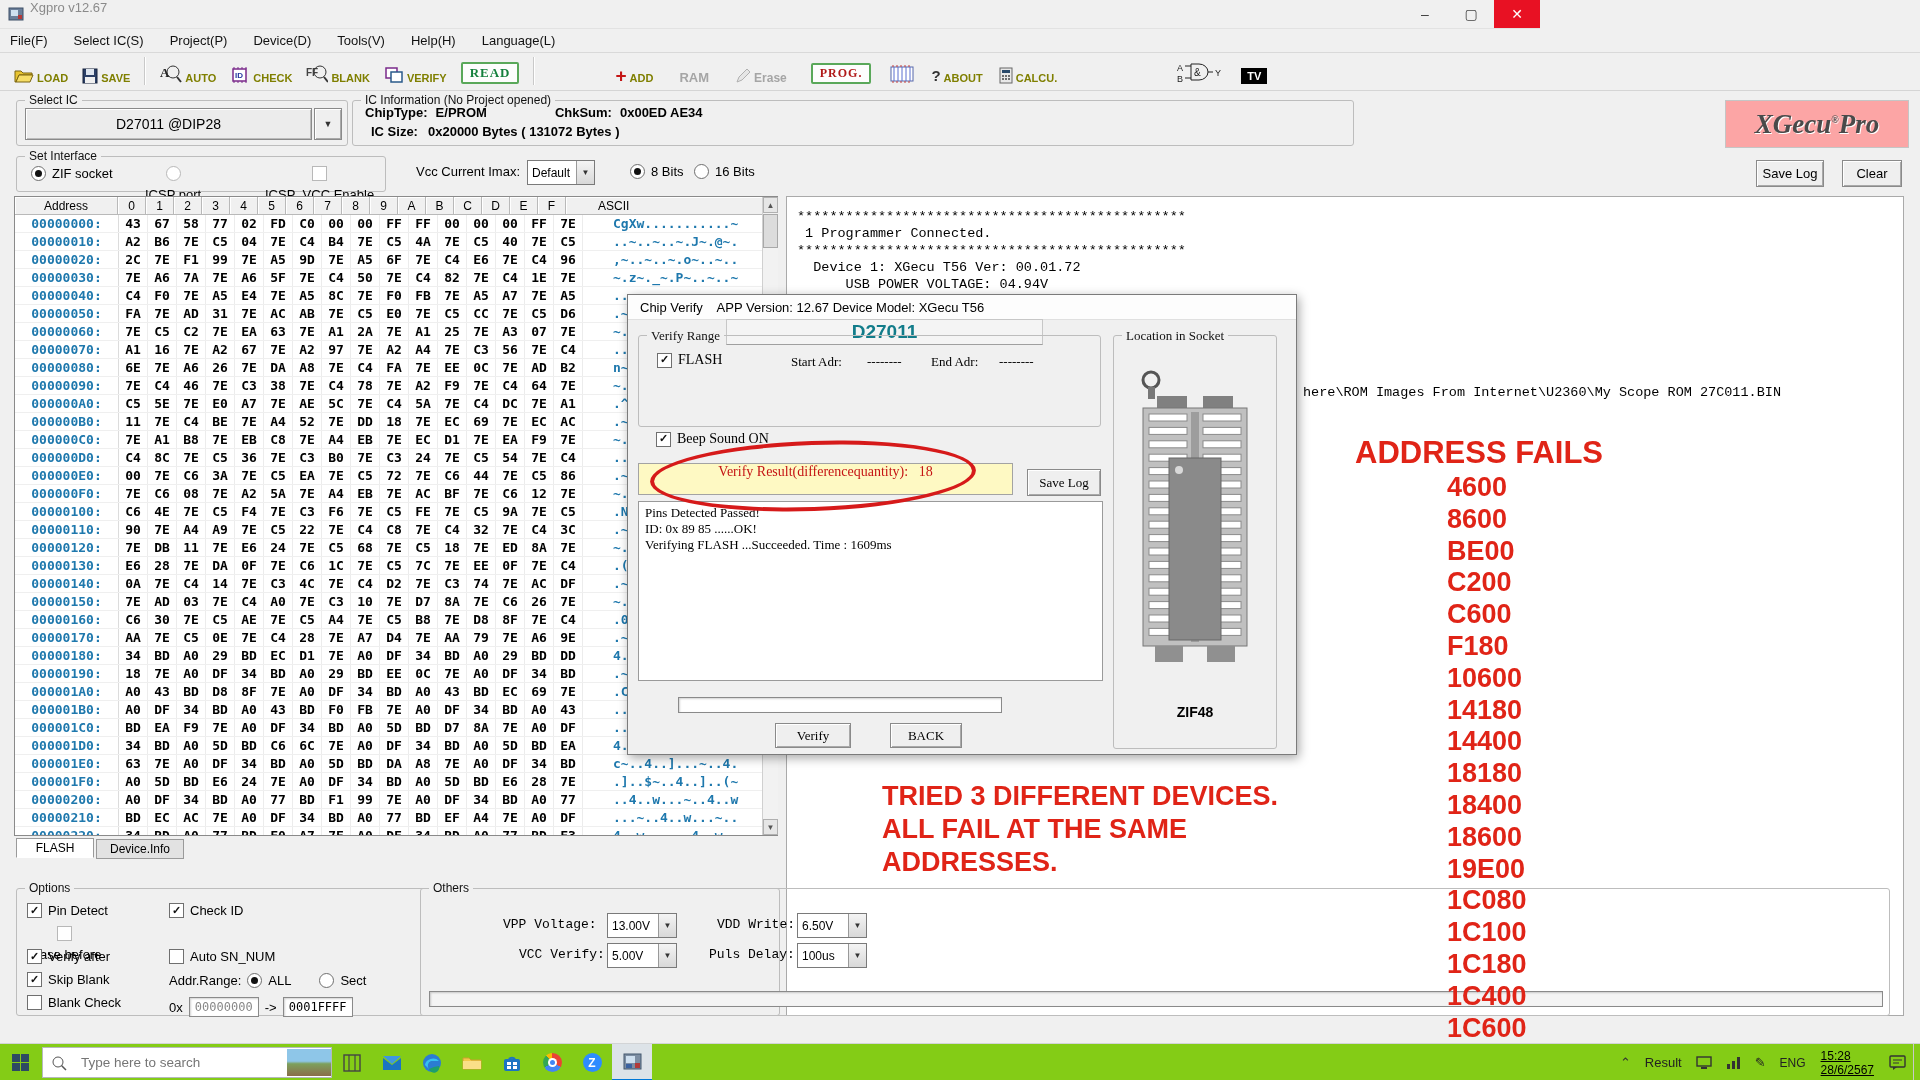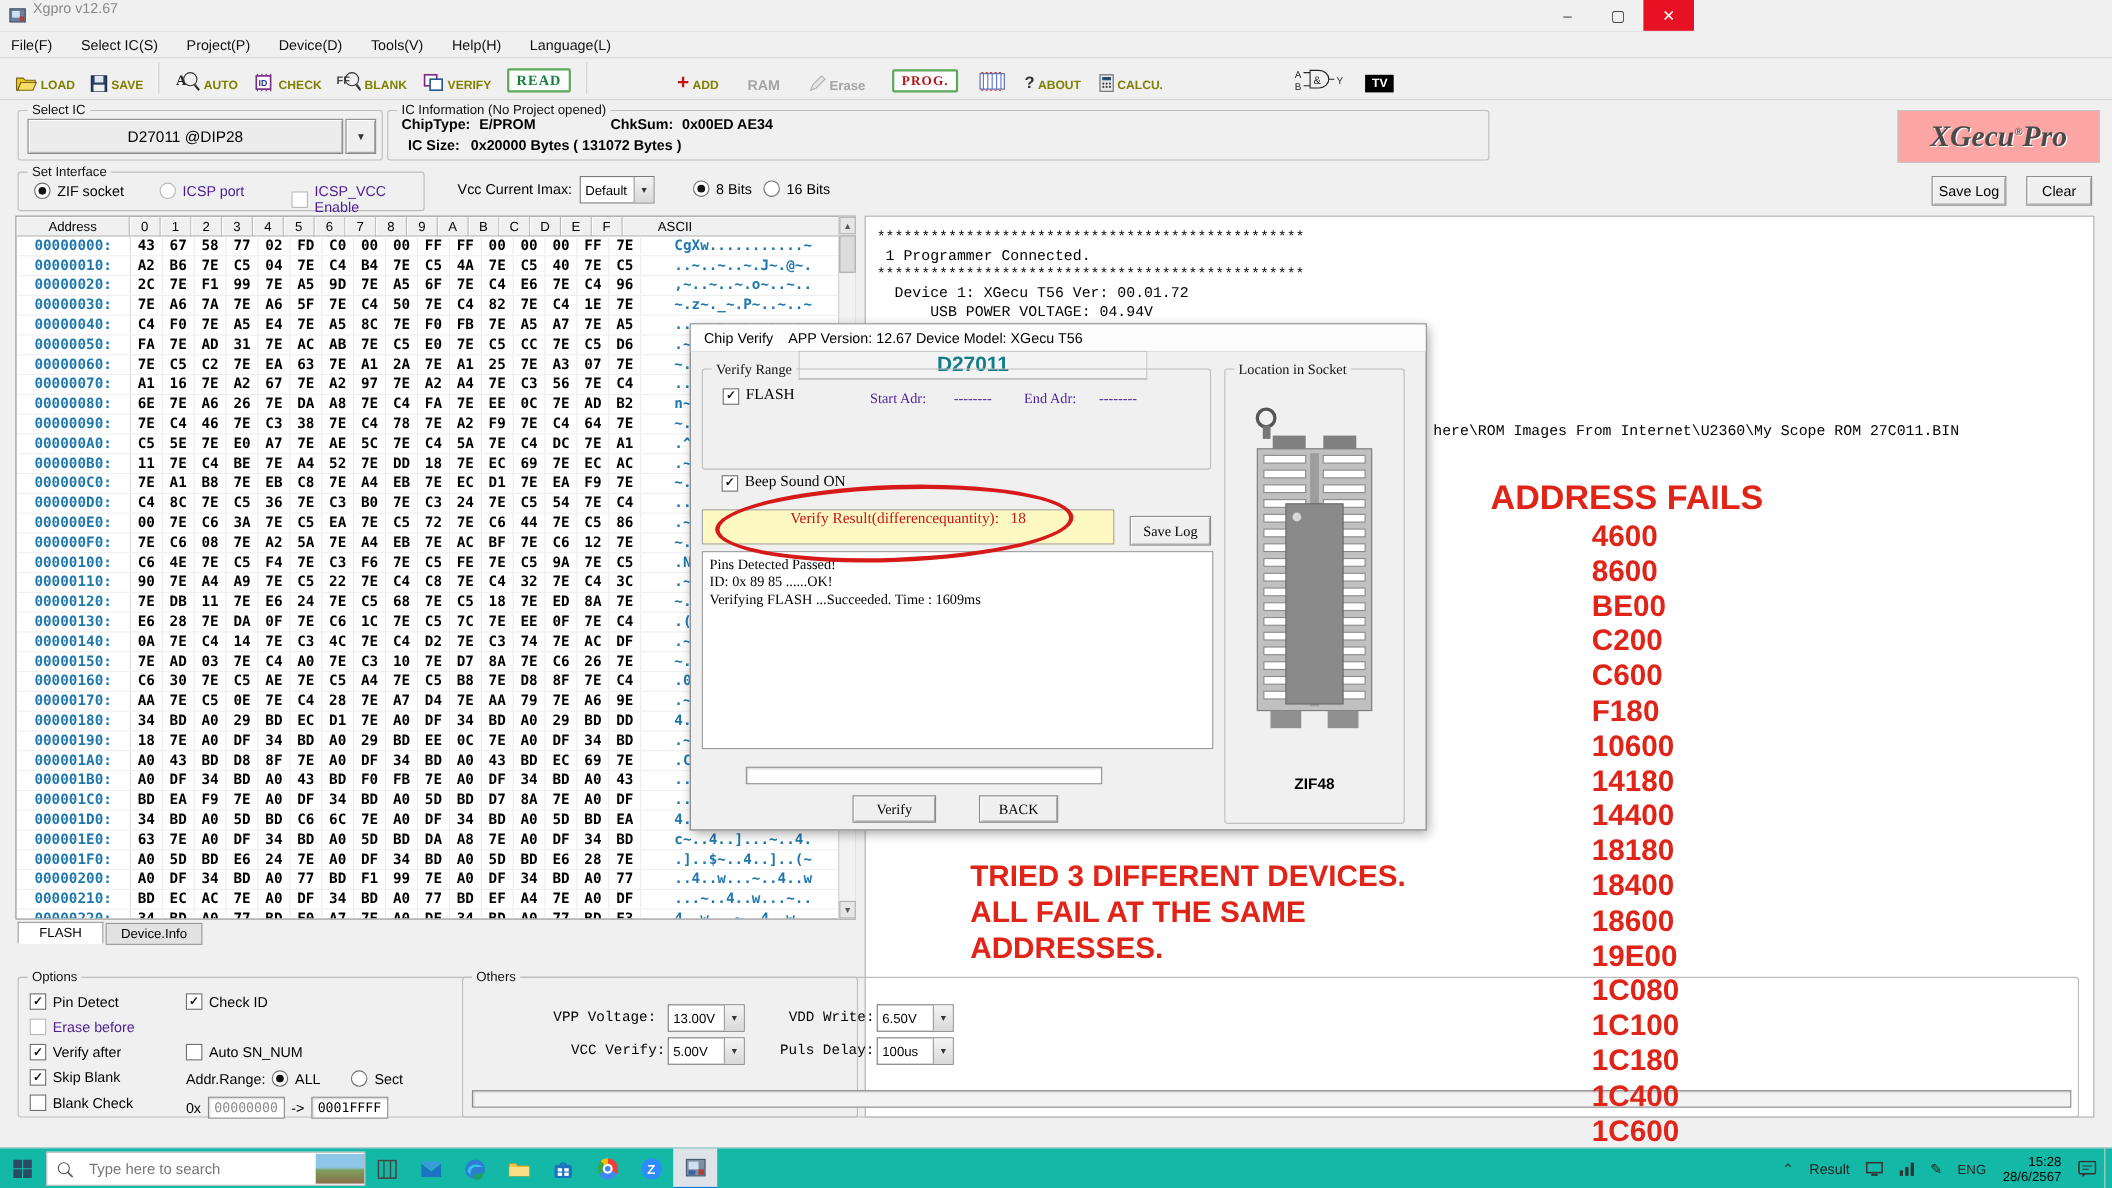--- a/index.html
+++ b/index.html
@@ -23,21 +23,21 @@
   .group{border:1px solid #bdbdbd;border-radius:3px;}
   .group-label{position:absolute;top:-8px;left:8px;background:#f0f0f0;padding:0 4px;font-size:12px;color:#111;}
   
   .cb{width:13px;height:13px;background:#fff;border:1px solid #6f6f6f;display:inline-flex;align-items:center;justify-content:center;flex:none;}
   .cb.checked::after{content:"✓";font-size:11px;font-weight:bold;color:#111;margin-top:-1px;}
   .cb.disabled{border-color:#b8b8b8;}
   .rb{width:13px;height:13px;border-radius:50%;background:#fff;border:1px solid #6f6f6f;position:relative;flex:none;}
   .rb.sel::after{content:"";position:absolute;inset:3px;border-radius:50%;background:#111;}
   .rb.disabled{border-color:#b8b8b8;}
   .ctl-row{display:flex;align-items:center;gap:6px;}
-  .dim{color:#4c1d95;}
+  .dim{color:#000000;flex-direction:column;}
   .wbtn{background:#efefef;border:1px solid #8a8a8a;box-shadow:inset 1px 1px 0 #fff,inset -1px -1px 0 #a9a9a9;display:flex;align-items:center;justify-content:center;font-size:13px;}
   .combo{background:#fff;border:1px solid #7a7a7a;display:flex;align-items:stretch;font-size:12px;}
   .combo .val{flex:1;display:flex;align-items:center;padding-left:4px;}
   .combo .arrowbtn{width:17px;background:linear-gradient(#f4f4f4,#d8d8d8);border-left:1px solid #999;display:flex;align-items:center;justify-content:center;font-size:8px;color:#333;}
   .sunken-field{background:#fff;border:1px solid #8a8a8a;box-shadow:inset 1px 1px 2px rgba(0,0,0,.18);}
   
   #hex-panel{left:14px;top:196px;width:764px;height:640px;background:#fff;border:1px solid #8a8a8a;box-sizing:border-box;overflow:hidden;}
   #hex-header{display:flex;height:18px;background:#f0f0f0;font-size:12px;}
   .hh{border-right:1px solid #b9b9b9;border-bottom:1px solid #b9b9b9;box-shadow:inset 1px 1px 0 #fff;display:flex;align-items:center;justify-content:center;box-sizing:border-box;}
   #hex-rows{height:620px;overflow:hidden;}
@@ -65,27 +65,27 @@
   
   .fail-head{position:absolute;left:1355px;top:435px;font-weight:bold;font-size:31px;color:#e02417;z-index:20;letter-spacing:0px;}
   #fail-list{position:absolute;left:1447px;top:472px;z-index:20;}
   .fail-item{font-weight:bold;font-size:27px;color:#e02417;height:31.8px;line-height:31.8px;}
   #note-lines{position:absolute;left:882px;top:780px;z-index:20;}
   .note-line{font-weight:bold;font-size:27px;color:#e02417;line-height:33px;}
   
   .mono-label{font-family:"Liberation Mono",monospace;font-size:13px;}
   #statusbar{left:0;top:1020px;width:1920px;height:23px;background:#f0f0f0;border-top:1px solid #d0d0d0;}
   
-  #taskbar{left:0;top:1043px;width:1920px;height:37px;background:#14b8a6;border-top:1px solid #d2d4d6;display:flex;align-items:center;z-index:40;}
+  #taskbar{left:0;top:1043px;width:1920px;height:37px;background:#84cc16;border-top:1px solid #d2d4d6;display:flex;align-items:center;z-index:40;}
   .tb-ic{width:40px;height:37px;display:flex;align-items:center;justify-content:center;flex:none;}
   #search-box{width:288px;height:29px;background:#fff;border:1px solid #b5b9bd;display:flex;align-items:center;margin-left:2px;}
   #search-box input{border:0;outline:0;flex:1;font-size:13.5px;font-family:"Liberation Sans",sans-serif;color:#333;background:transparent;}
   #tray{margin-left:auto;display:flex;align-items:center;height:37px;}
   .trayic{display:flex;align-items:center;justify-content:center;height:37px;padding:0 7px;color:#222;}
-  #clock{font-size:12px;text-align:right;line-height:14px;padding:0 8px;}
+  #clock{font-size:12px;line-height:14px;padding:0 8px;text-decoration:underline;}
 </style>
 </head>
 <body>
 
 <div id="screen">
 
   <div class="abs" id="titlebar">
     <svg class="abs" style="left:8px;top:6px" width="16" height="16">
         <rect x="1" y="2" width="14" height="12" fill="#6b7f9a" stroke="#3c4f66"></rect>
         <rect x="3" y="4" width="7" height="6" fill="#cfe0f0"></rect>

